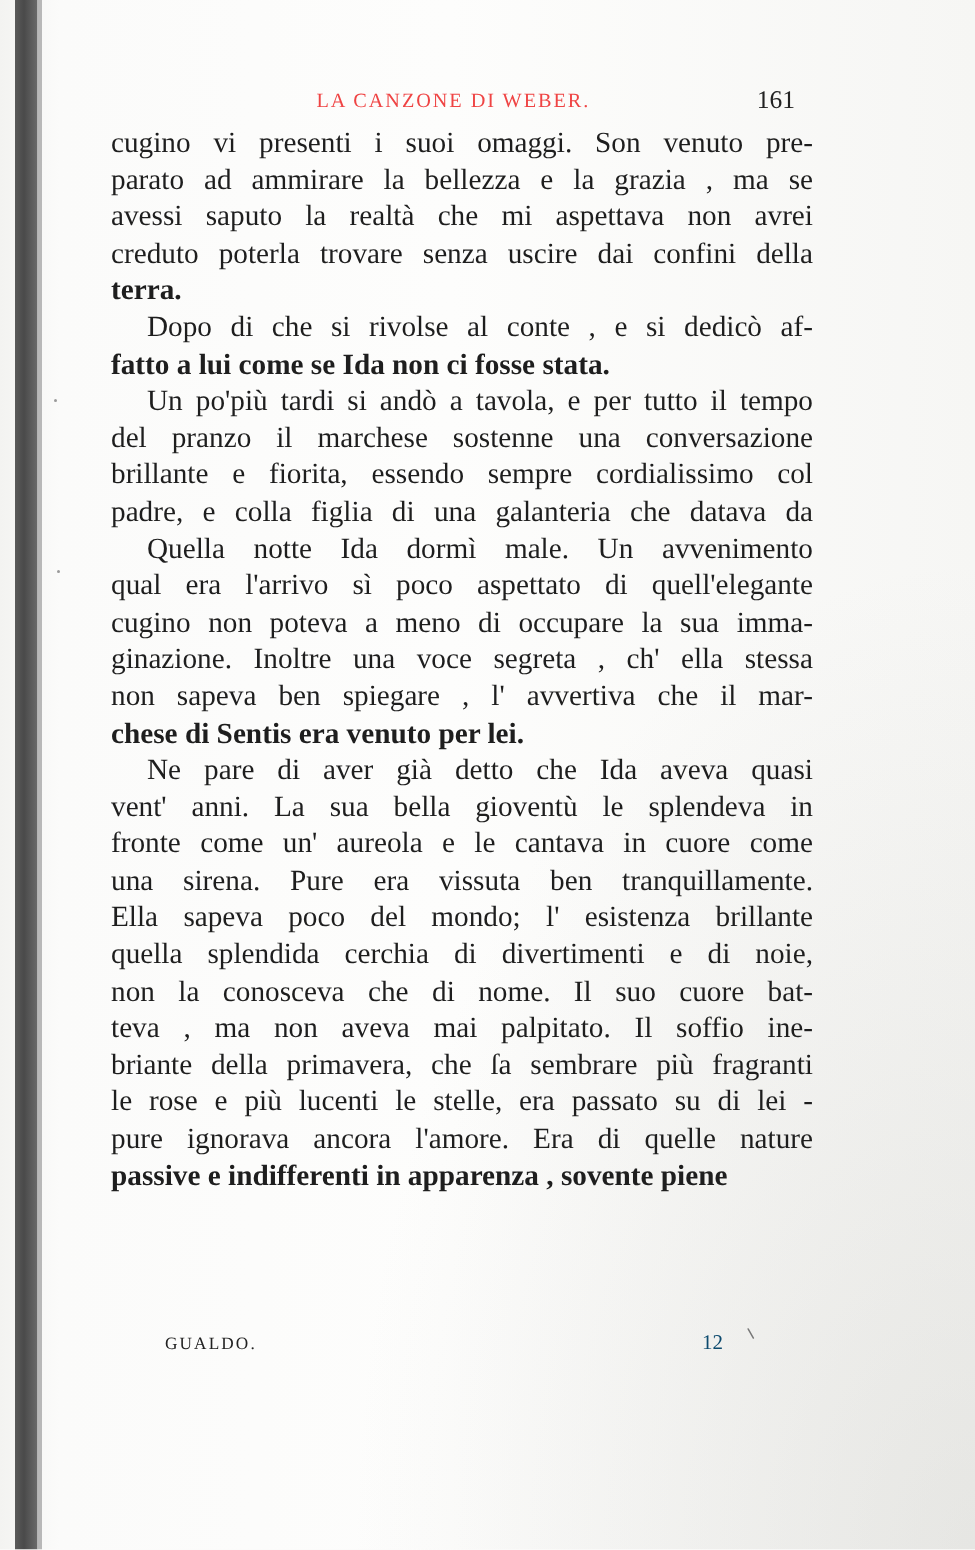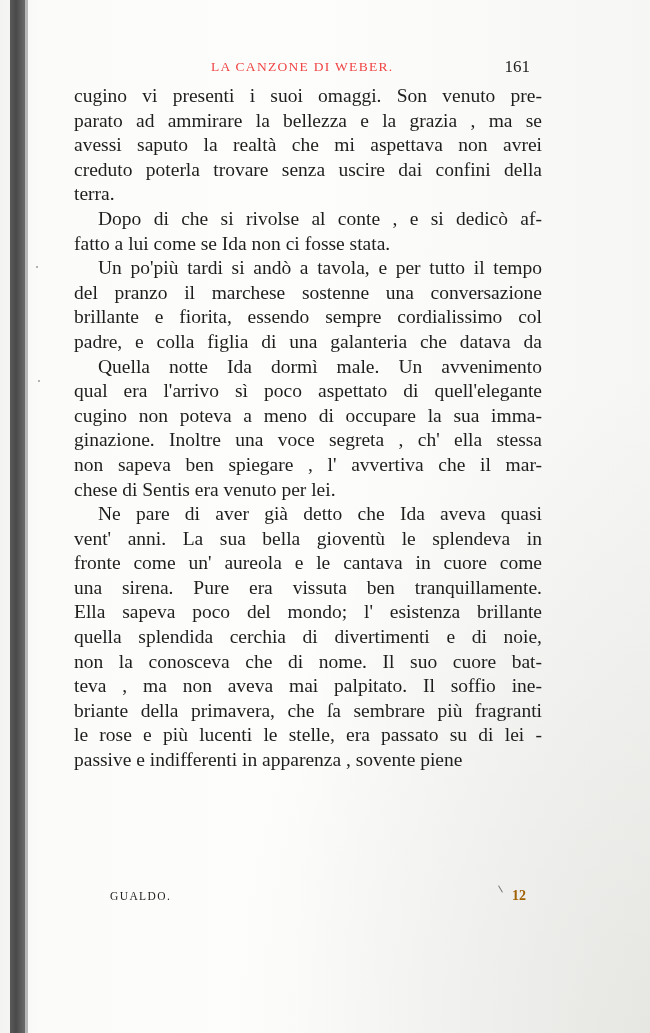--- a/index.html
+++ b/index.html
@@ -73,20 +73,21 @@
       height: 24.6px;
       line-height: 24.6px;
       font-size: 19.5px;
       white-space: nowrap;
       text-align: justify;
       text-align-last: justify;
       color: #1e1e1e;
     }
     .line.last {
       text-align-last: left;
+      font-weight: bold;
     }
     .line.indent {
       padding-left: 24px;
     }
     .footer {
       position: absolute;
       top: 888px;
       left: 62px;
       width: 468px;
       height: 20px;
@@ -97,23 +98,22 @@
       top: 2px;
       font-size: 11.5px;
       letter-spacing: 1.4px;
       color: #222;
     }
     .footer-number {
       position: absolute;
       left: 406px;
       top: 0;
       font-size: 14px;
-      font-weight: bold;
-      color: #a16207;
-      margin-left: 44px;
+      font-weight: normal;
+      color: #0c4a6e;
     }
     .speck {
       position: absolute;
       width: 2px;
       height: 2px;
       background: #9a9a9a;
       border-radius: 1px;
     }
   </style>
 </head>
@@ -158,20 +158,21 @@
       <span class="line indent">Ne pare di aver già detto che Ida aveva quasi</span>
       <span class="line">vent' anni. La sua bella gioventù le splendeva in</span>
       <span class="line">fronte come un' aureola e le cantava in cuore come</span>
       <span class="line">una sirena. Pure era vissuta ben tranquillamente.</span>
       <span class="line">Ella sapeva poco del mondo; l' esistenza brillante</span>
       <span class="line">quella splendida cerchia di divertimenti e di noie,</span>
       <span class="line">non la conosceva che di nome. Il suo cuore bat-</span>
       <span class="line">teva , ma non aveva mai palpitato. Il soffio ine-</span>
       <span class="line">briante della primavera, che ſa sembrare più fragranti</span>
       <span class="line">le rose e più lucenti le stelle, era passato su di lei -</span>
+      <span class="line">pure ignorava ancora l'amore. Era di quelle nature</span>
       <span class="line last">passive e indifferenti in apparenza , sovente piene</span>
     </div>
   </div>
 
 <div class="footer">
   <span class="footer-signature">GUALDO.</span>
   <span class="footer-number">12</span>
 </div>
 
 <div class="speck" style="left:500px;top:885px;width:1px;height:8px;background:#777;transform:rotate(-30deg);"></div>

